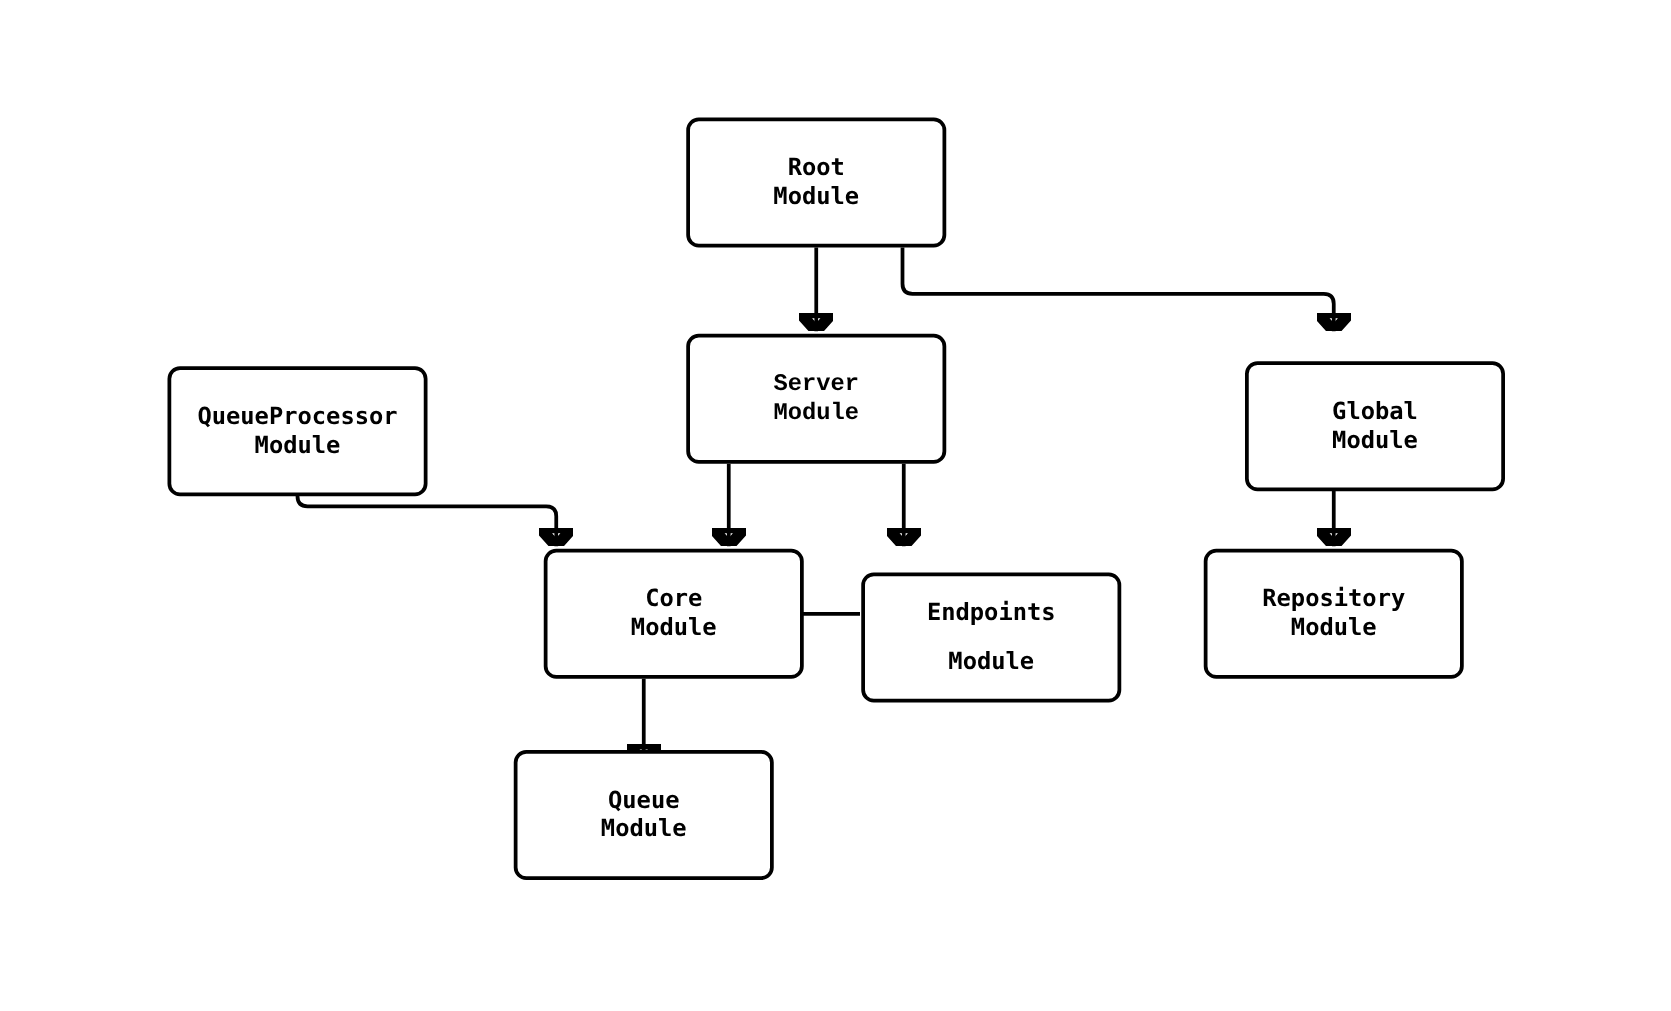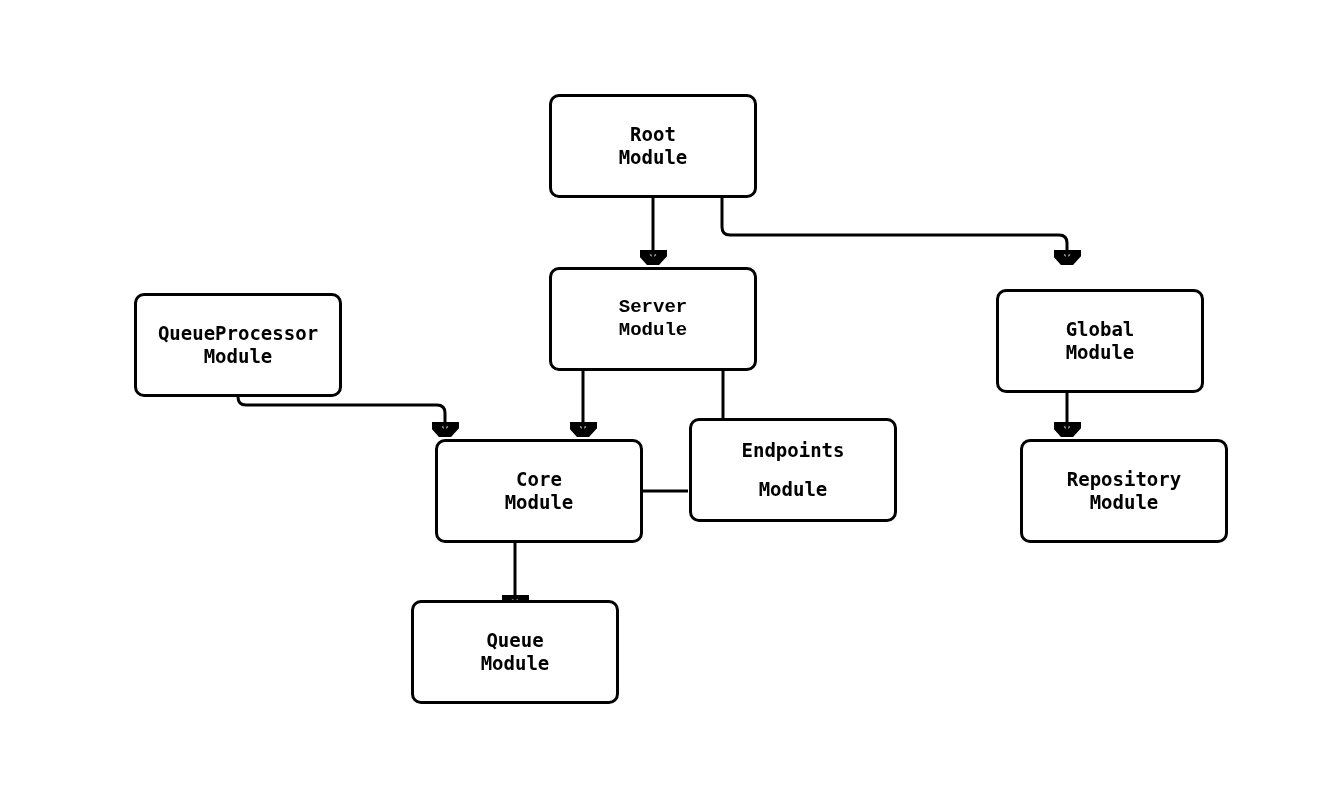--- a/index.html
+++ b/index.html
@@ -43,22 +43,22 @@
     font-size: 19px;
     line-height: 23px;
     color: #000000;
     text-align: center;
   }
   .node-root            { left: 549px;  top: 94px;  }
   .node-queue-processor { left: 134px;  top: 267px; margin-top: 26px; }
   .node-server          { left: 549px;  top: 267px; font-family: Liberation Mono, monospace; }
   .node-global          { left: 996px;  top: 267px; margin-top: 22px; }
   .node-core            { left: 411px;  top: 439px; margin-left: 24px; }
-  .node-endpoints       { left: 689px;  top: 418px; gap: 16px; }
-  .node-repository      { left: 1020px;  top: 439px; text-align: right; }
+  .node-endpoints       { left: 689px;  top: 458px; gap: 16px; }
+  .node-repository      { left: 963px;  top: 439px; text-align: right; }
   .node-queue           { left: 411px;  top: 600px; }
 </style>
 </head>
 <body>
 
 <div class="canvas">
 
   <svg class="edges-layer" viewBox="0 0 1337 809" xmlns="http://www.w3.org/2000/svg">
     <defs>
       <marker id="arrow" markerUnits="strokeWidth" markerWidth="5" markerHeight="9" refX="5" refY="4.5" orient="auto">

